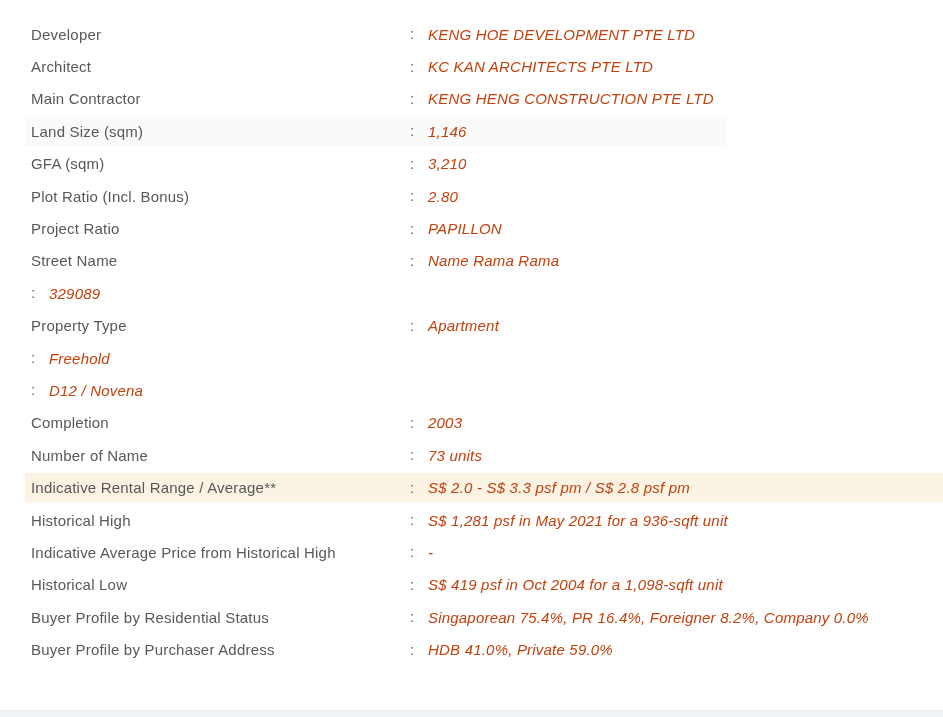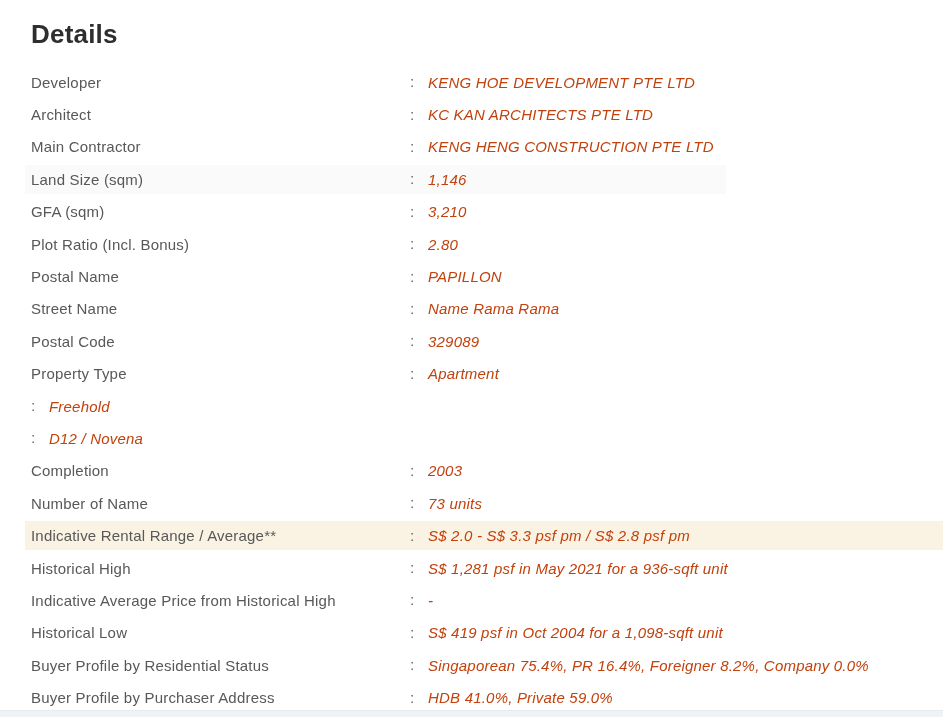--- a/index.html
+++ b/index.html
@@ -78,21 +78,20 @@
     bottom: 0;
     height: 6px;
     background: #f0f3f6;
     border-top: 1px solid #e6ebef;
   }
 </style>
 </head>
 <body>
 
 <div class="page">
-  <h1 class="page-title">Details</h1>
   <div class="rows" id="rows">
       <div class="row">
         <span class="lbl">Developer</span>
         <span class="colon">:</span>
         <span class="val">KENG HOE DEVELOPMENT PTE LTD</span>
       </div>
       <div class="row">
         <span class="lbl">Architect</span>
         <span class="colon">:</span>
         <span class="val">KC KAN ARCHITECTS PTE LTD</span>
@@ -112,31 +111,30 @@
         <span class="lbl">GFA (sqm)</span>
         <span class="colon">:</span>
         <span class="val">3,210</span>
       </div>
       <div class="row">
         <span class="lbl">Plot Ratio (Incl. Bonus)</span>
         <span class="colon">:</span>
         <span class="val">2.80</span>
       </div>
       <div class="row">
-        <span class="lbl">Postal Name</span>
+        <span class="lbl">Project Ratio</span>
         <span class="colon">:</span>
         <span class="val">PAPILLON</span>
       </div>
       <div class="row">
         <span class="lbl">Street Name</span>
         <span class="colon">:</span>
         <span class="val">Name Rama Rama</span>
       </div>
       <div class="row">
-        <span class="lbl">Postal Code</span>
         <span class="colon">:</span>
         <span class="val">329089</span>
       </div>
       <div class="row">
         <span class="lbl">Property Type</span>
         <span class="colon">:</span>
         <span class="val">Apartment</span>
       </div>
       <div class="row">
         <span class="colon">:</span>

